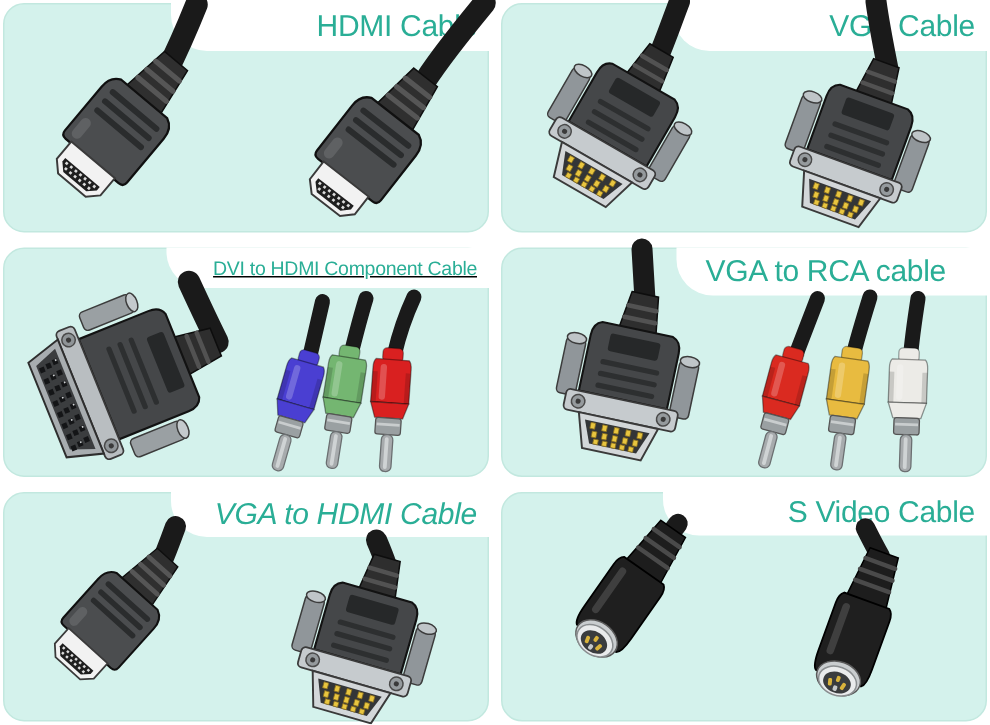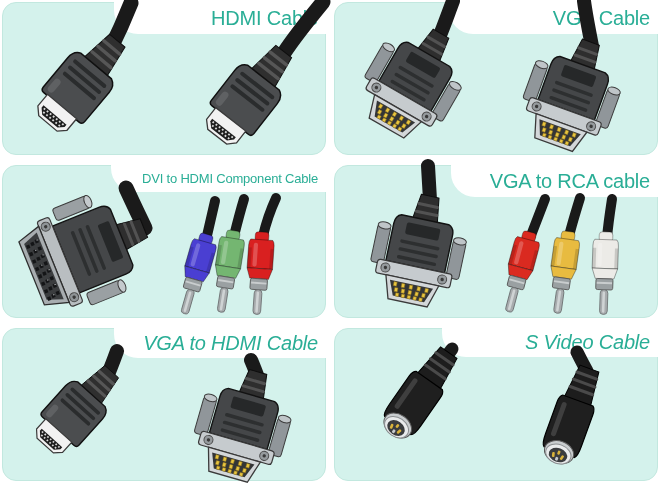--- a/index.html
+++ b/index.html
@@ -20,24 +20,24 @@
   #panel-5{left:2px;top:328px;}
   #panel-6{left:334px;top:328px;}
   .notch{
     position:absolute;top:-1px;right:-1px;background:#ffffff;
     border-bottom-left-radius:24px;
     display:flex;align-items:center;justify-content:flex-end;
     padding-right:8px;box-sizing:border-box;z-index:2;
   }
   #panel-1 .notch{width:212px;height:32px;}
   #panel-2 .notch{width:209px;height:32px;}
-  #panel-3 .notch{width:215px;height:27px;}
-  #panel-4 .notch{width:207px;height:32px;}
+  #panel-3 .notch{width:215px;height:27px;text-decoration:underline;}
+  #panel-4 .notch{width:207px;height:32px;justify-content:center;}
   #panel-5 .notch{width:212px;height:30px;font-style:italic;}
-  #panel-6 .notch{width:216px;height:29px;font-style:italic;}
+  #panel-6 .notch{width:216px;height:29px;}
   .notch-title{
     color:#2aae96;font-size:20px;letter-spacing:-0.2px;white-space:nowrap;
   }
   #panel-3 .notch-title{font-size:13px;}
   #cable-art{
     position:absolute;left:0;top:0;width:660px;height:483px;z-index:5;
     pointer-events:none;
   }
 </style>
 </head>

